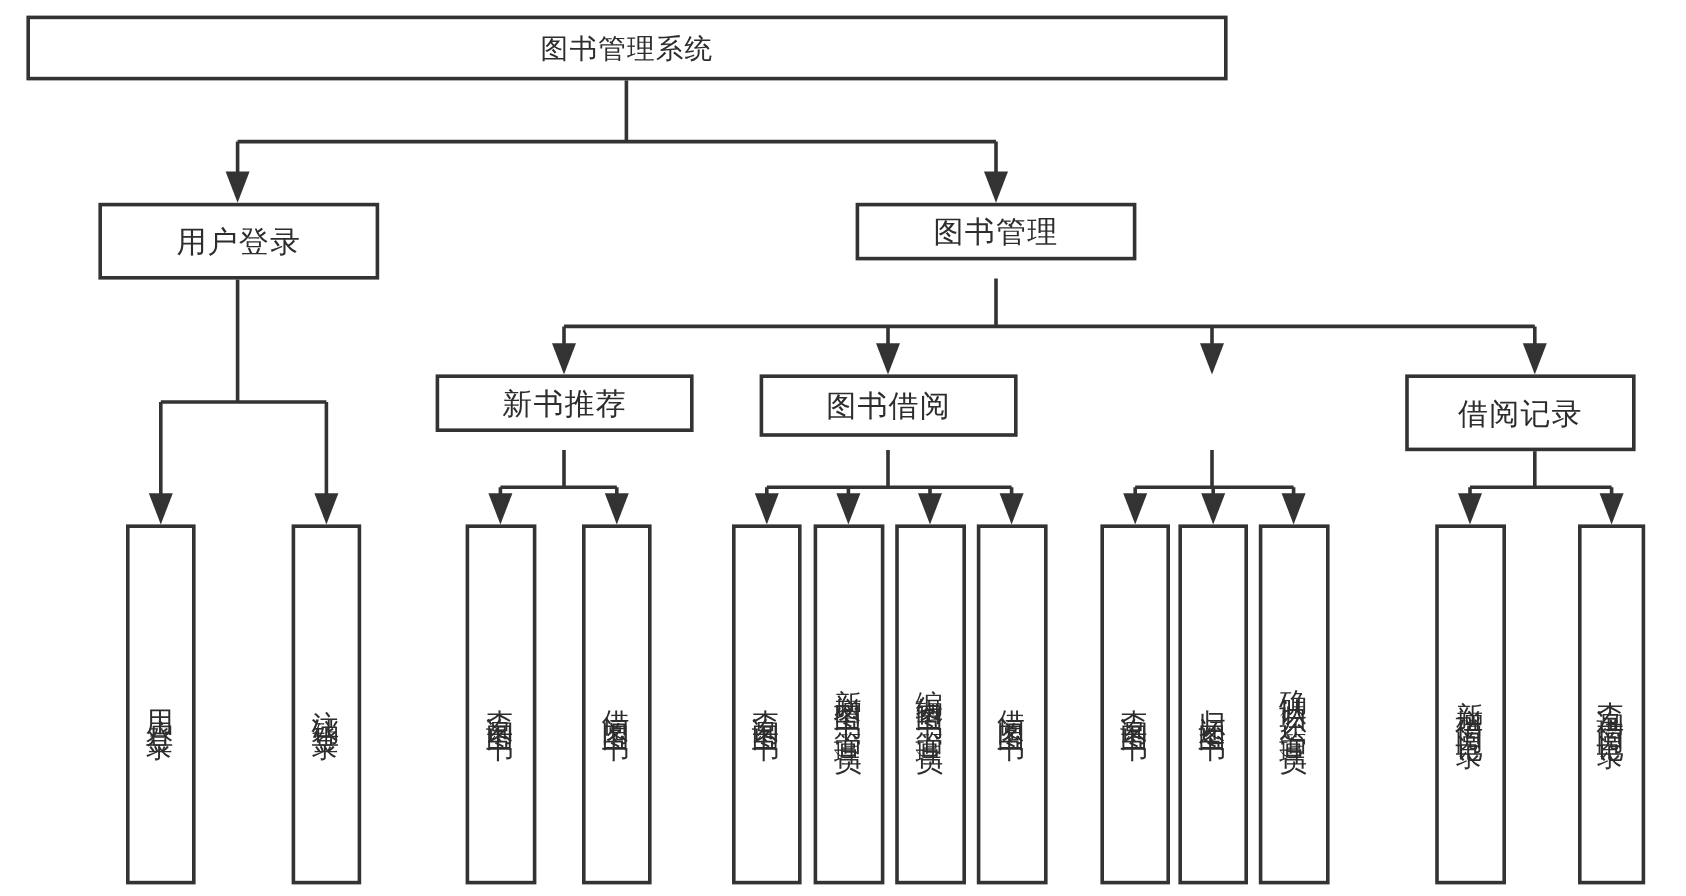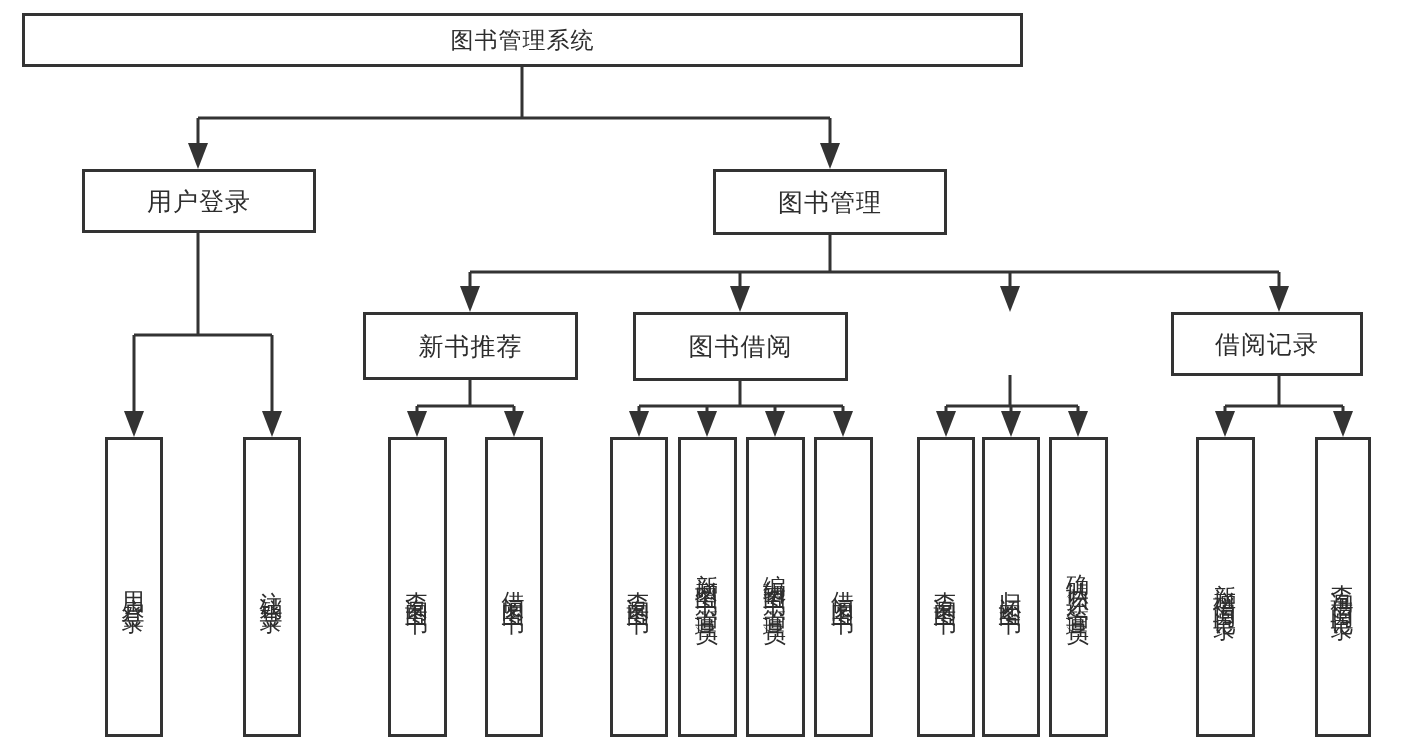--- a/index.html
+++ b/index.html
@@ -119,28 +119,28 @@
     </g>
   </svg>
 
   <div class="node title" style="left:22px;top:13px;width:1001px;height:54px">
     <span class="lbl">图书管理系统</span>
   </div>
 
   <div class="node" style="left:82px;top:169px;width:234px;height:64px">
     <span class="lbl">用户登录</span>
   </div>
-  <div class="node" style="left:713px;top:169px;width:234px;height:66px">
+  <div class="node" style="left:713px;top:169px;width:234px;height:48px">
     <span class="lbl">图书管理</span>
   </div>
 
-  <div class="node" style="left:363px;top:312px;width:215px;height:68px">
+  <div class="node" style="left:363px;top:312px;width:215px;height:48px">
     <span class="lbl">新书推荐</span>
   </div>
-  <div class="node" style="left:633px;top:312px;width:215px;height:69px">
+  <div class="node" style="left:633px;top:312px;width:215px;height:52px">
     <span class="lbl">图书借阅</span>
   </div>
   <div class="node" style="left:1171px;top:312px;width:192px;height:64px">
     <span class="lbl">借阅记录</span>
   </div>
 
   <div class="node leaf" style="left:105px;top:437px;width:58px;height:300px">
     <span class="lbl">用户登录</span>
   </div>
   <div class="node leaf" style="left:243px;top:437px;width:58px;height:300px">

